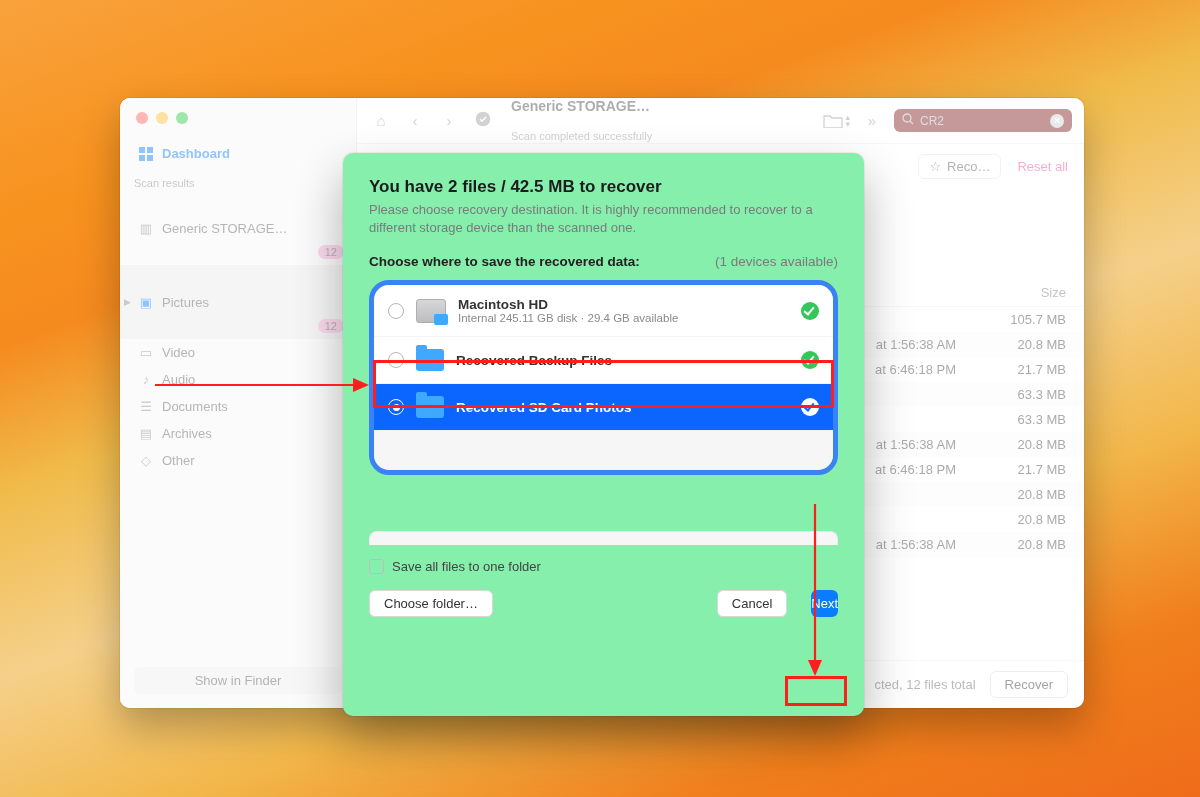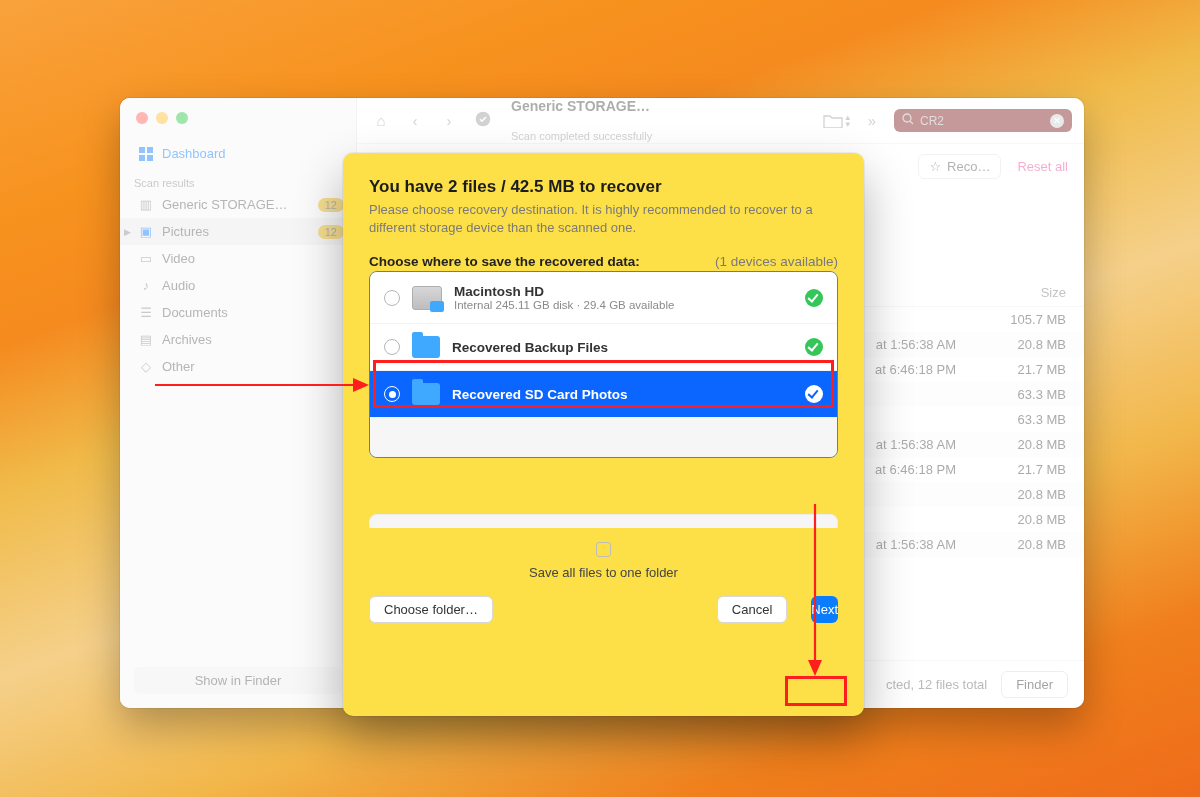--- a/index.html
+++ b/index.html
@@ -48,29 +48,29 @@
   .tl-yel { background: #febc2e; }
   .tl-grn { background: #28c840; }
 
   .side-section { padding: 6px 10px 2px 14px; font-size: 11px; color: #8a8a8e; font-weight: 500; }
   .side-item {
     display: flex; align-items: center; gap: 8px;
     padding: 6px 12px 6px 18px;
     color: #5b5b5e; font-size: 13px;
     position: relative;
   }
-  .side-item.dash { color: #0a7dff; font-weight: 400; padding-top: 10px; padding-bottom: 10px;}
+  .side-item.dash { color: #0a7dff; font-weight: 700; padding-top: 10px; padding-bottom: 10px;}
   .side-item.selected { background: #e8e8ea; }
   .side-item .caret {
     position: absolute; left: 4px; top: 50%; transform: translateY(-50%);
     font-size: 9px; color: #8a8a8e;
   }
   .side-item .badge {
-    margin-left: auto; background: #eab308; border-radius: 9px;
-    min-width: 22px; padding: 1px 7px; font-size: 11px; color: #555; text-align: right;
+    margin-left: auto; background: #f9a8d4; border-radius: 9px;
+    min-width: 22px; padding: 1px 7px; font-size: 11px; color: #555; text-align: right; margin-top: 48px;
   }
   .side-ico { width: 16px; height: 14px; display: inline-flex; align-items: center; justify-content: center; color: #8a8a8e; }
   .side-ico.blue { color: #0a7dff; }
   .show-finder {
     margin: auto 14px 14px 14px;
     text-align: center; font-size: 13px; color: #555;
     background: #eeeeef; border-radius: 6px; padding: 6px 0;
   }
 
   
@@ -129,38 +129,38 @@
   .btn {
     background: #fff; border: 1px solid #d8d8da; border-radius: 6px;
     padding: 5px 14px; font-size: 13px; color: #333;
   }
 
   
   .modal {
     position: absolute;
     left: 343px; top: 153px;
     width: 521px; height: 563px;
-    background: #fde047; border-radius: 10px;
+    background: #86efac; border-radius: 10px;
     box-shadow: 0 22px 48px rgba(0,0,0,.30), 0 0 0 1px rgba(0,0,0,.05);
     padding: 24px 26px 18px 26px;
     display: flex; flex-direction: column;
     z-index: 10;
   }
   .modal h1 { font-size: 17px; font-weight: 700; color: #1c1c1e; }
   .modal .sub { font-size: 13px; color: #7a7a7d; margin-top: 4px; line-height: 1.35; }
   .modal .choose-row {
     display: flex; justify-content: space-between; align-items: baseline;
     margin-top: 18px; font-size: 13.5px;
   }
   .modal .choose-row .l { font-weight: 600; color: #222; }
   .modal .choose-row .r { color: #7a7a7d; }
 
   .dest-list {
-    margin-top: 2px;
-    border: 1px solid #3b82f6; border-radius: 8px;
+    margin-top: 11px;
+    border: 5px solid #3b82f6; border-radius: 20px;
     overflow: hidden; flex: 0 0 auto;
   }
   .dest {
     display: flex; align-items: center; gap: 12px;
     padding: 12px 14px;
     background: #fff;
   }
   .dest + .dest { border-top: 1px solid #f3f3f4; }
   .dest.selected { background: #0a66ff; color: #fff; }
   .radio {
@@ -198,21 +198,21 @@
     content: ""; position: absolute; left: 5px; top: 3px;
     width: 4px; height: 8px; border: solid #fff; border-width: 0 2px 2px 0;
     transform: rotate(40deg);
   }
   .dest.selected .okbadge { background: #fff; }
   .dest.selected .okbadge::after { border-color: #0a66ff; }
 
   .placeholder-slot { height: 40px; background: #f6f6f7; border-top: 1px solid #f1f1f2; }
   .placeholder-slot.short { height: 14px; margin-top: 56px; border-radius: 8px 8px 0 0; border: 1px solid #ececee; border-bottom: none;}
 
-  .save-one { display: flex; align-items: center; gap: 8px; margin-top: 14px; color: #444; font-size: 13px; flex-direction: column; }
+  .save-one { display: flex; align-items: center; gap: 8px; margin-top: 14px; color: #444; font-size: 13px; }
   .chk { width: 15px; height: 15px; border: 1.5px solid #bdbdc0; border-radius: 3px; }
 
   .modal-footer { display: flex; align-items: center; margin-top: 16px; gap: 24px; }
   .modal-footer .spacer { flex: 1; }
   .btn-primary {
     background: #0a7dff; color: #fff; border: none; border-radius: 6px;
     padding: 6px 0; font-size: 13px; font-weight: 500;
   }
   .redbox { border: 3px solid #ff1e1e; position: absolute; z-index: 21; pointer-events: none; }
   svg.arrow { position: absolute; z-index: 22; pointer-events: none; }
@@ -380,21 +380,21 @@
           <div class="row">
             <span class="c1"></span>
             <span>at 1:56:38 AM</span>
             <span>20.8 MB</span>
           </div>
         </div>
     </div>
 
     <div class="footer">
       <span>cted, 12 files total</span>
-      <button class="btn">Finder</button>
+      <button class="btn">Recover</button>
     </div>
   </div>
 
   <div class="dim"></div>
 </div>
 
 <div class="modal">
   <h1>You have 2 files / 42.5 MB to recover</h1>
   <p class="sub">Please choose recovery destination. It is highly recommended to recover to a different storage device than the scanned one.</p>
 

